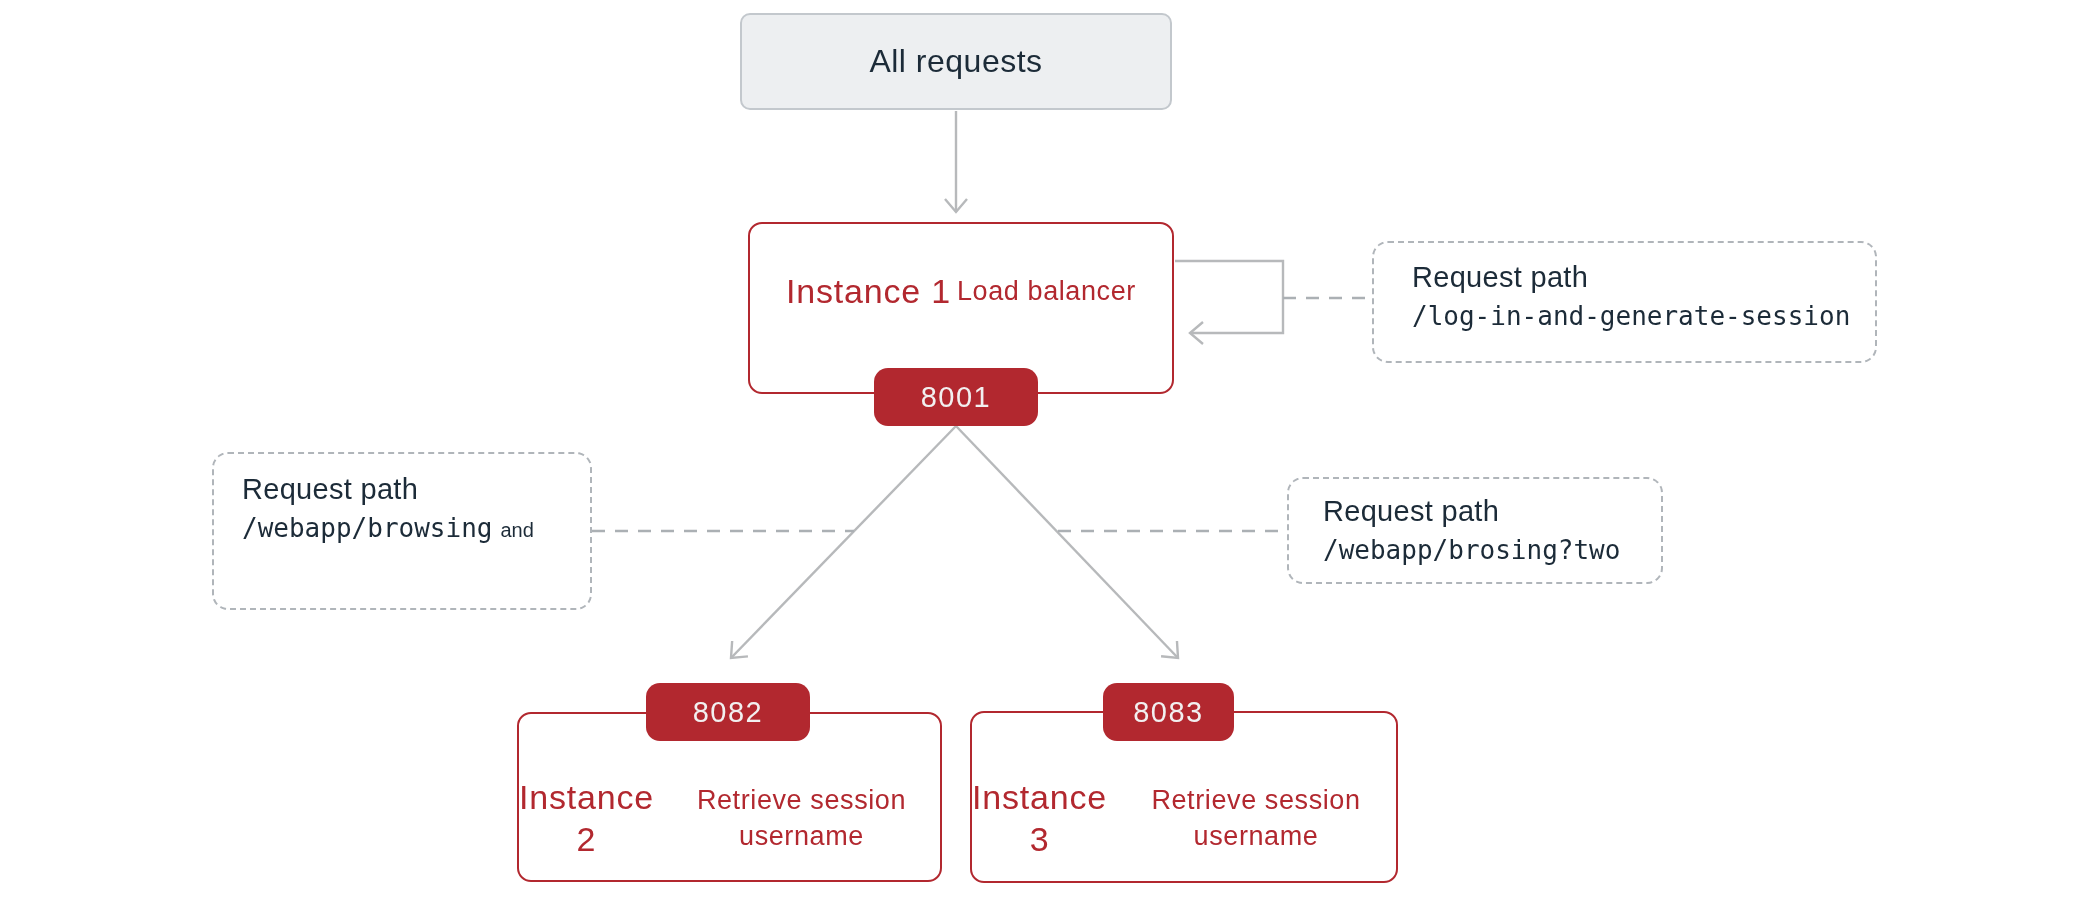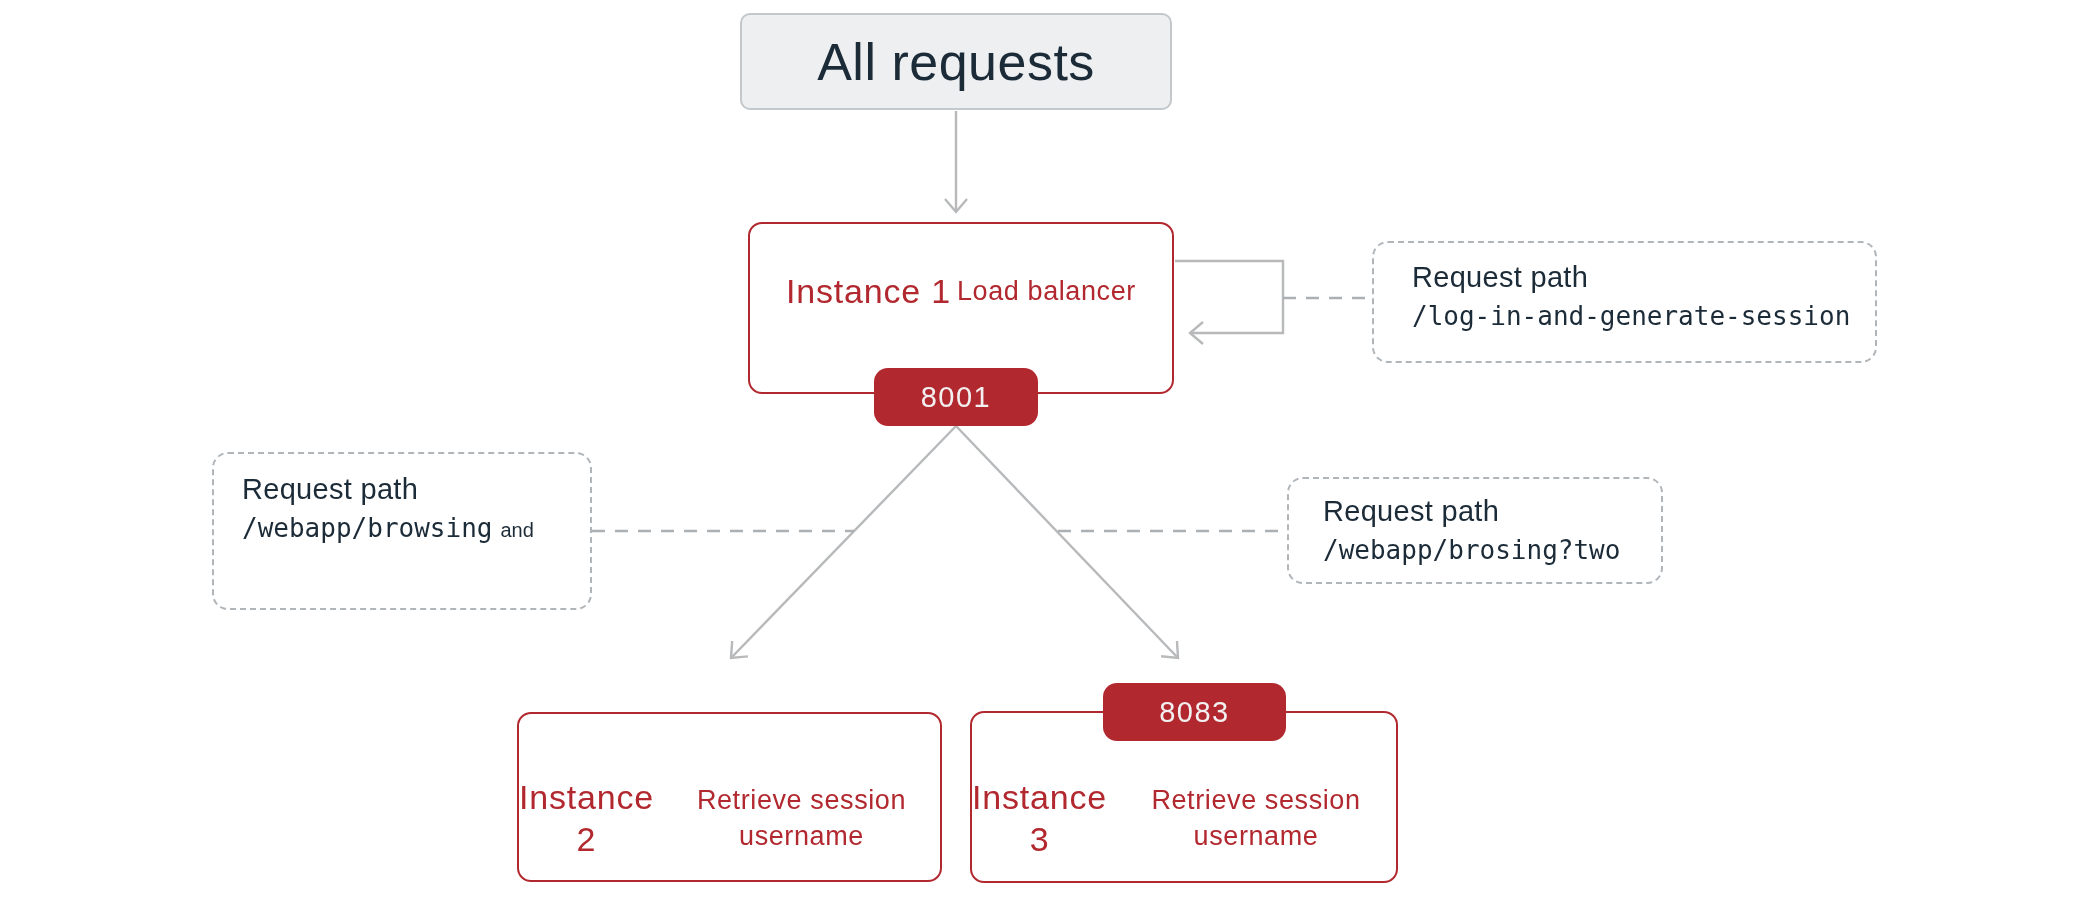--- a/index.html
+++ b/index.html
@@ -12,21 +12,21 @@
   }
   .layer{position:absolute;left:0;top:0;z-index:0;}
   .node{position:absolute;box-sizing:border-box;z-index:2;}
 
   
   .box-gray{
     background:#edeff1;
     border:2px solid #c3c8cd;
     border-radius:10px;
     display:flex;align-items:center;justify-content:center;
-    color:#1c2b38;font-size:52px;letter-spacing:0.5px;
+    color:#1c2b38;font-size:32px;letter-spacing:0.5px;
   }
 
   
   .box-red{
     background:#ffffff;
     border:2.5px solid #b2282f;
     border-radius:14px;
     display:flex;flex-direction:row;align-items:center;
     color:#b2282f;text-align:center;
   }
@@ -109,22 +109,25 @@
 
   <div class="note" style="left:1287px;top:477px;width:376px;height:107px;padding:12px 0 0 34px;">
     <div class="label">Request path</div>
     <div class="mono">/webapp/brosing?two</div>
   </div>
 
   <div class="node box-red top-pad-content" style="left:517px;top:712px;width:425px;height:170px;">
     <div class="title">Instance 2</div>
     <div class="subtitle sub-narrow">Retrieve session username</div>
   </div>
+  <div class="badge" style="left:646px;top:683px;width:164px;height:58px;">
+    <span>8082</span>
+  </div>
 
   <div class="node box-red top-pad-content" style="left:970px;top:711px;width:428px;height:172px;">
     <div class="title">Instance 3</div>
     <div class="subtitle sub-narrow">Retrieve session username</div>
   </div>
-  <div class="badge" style="left:1103px;top:683px;width:183px;height:58px;">
+  <div class="badge" style="left:1103px;top:683px;width:131px;height:58px;">
     <span>8083</span>
   </div>
 
 </div>
 
 </body></html>

